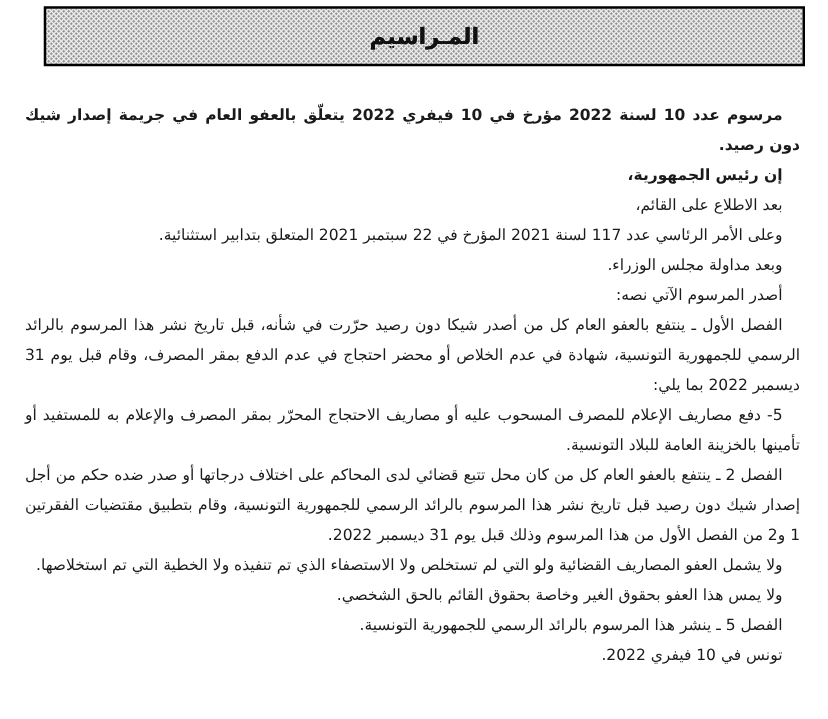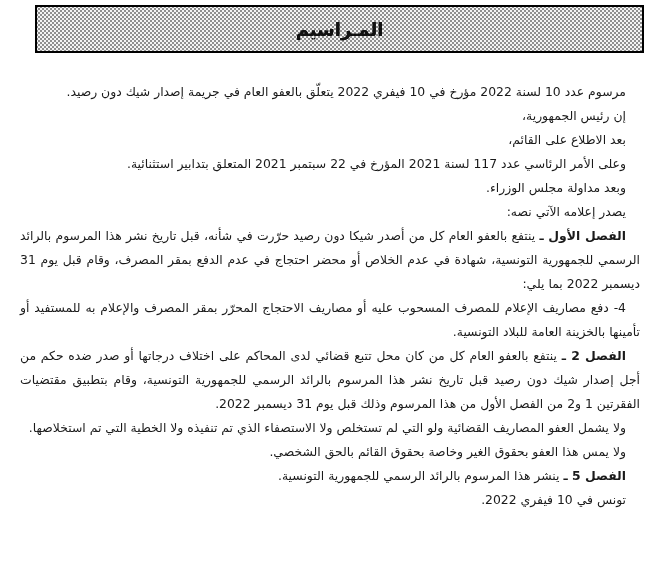--- a/index.html
+++ b/index.html
@@ -30,45 +30,45 @@
   }
 
   
   .doc{
     position:absolute;top:80px;right:22px;left:20px;
     direction:rtl;unicode-bidi:embed;
     text-align:justify;
     font-size:12.4px;line-height:24px;
   }
   .doc p{margin:0;padding:0;text-indent:14px;}
-  .bold{font-weight:normal;}
-  .lead{font-weight:bold;}
+  .bold{font-weight:bold;}
+  .lead{font-weight:normal;}
   .dateline{padding-right:205px;text-indent:0;}
 </style>
 </head>
 <body>
 
 <div class="page">
 
   <div class="masthead-box">
     <span class="masthead-title">المـراسيم</span>
   </div>
 
   <div class="doc">
     <p class="bold">مرسوم عدد 10 لسنة 2022 مؤرخ في 10 فيفري 2022 يتعلّق بالعفو العام في جريمة إصدار شيك دون رصيد.</p>
 
     <p class="bold">إن رئيس الجمهورية،</p>
     <p>بعد الاطلاع على القائم،</p>
     <p>وعلى الأمر الرئاسي عدد 117 لسنة 2021 المؤرخ في 22 سبتمبر 2021 المتعلق بتدابير استثنائية.</p>
     <p>وبعد مداولة مجلس الوزراء.</p>
-    <p>يصدر إعلامه الآتي نصه:</p>
+    <p>أصدر المرسوم الآتي نصه:</p>
 
     <p><span class="lead">الفصل الأول ـ</span> <span>ينتفع بالعفو العام كل من أصدر شيكا دون رصيد حرّرت في شأنه، قبل تاريخ نشر هذا المرسوم بالرائد الرسمي للجمهورية التونسية، شهادة في عدم الخلاص أو محضر احتجاج في عدم الدفع بمقر المصرف، وقام قبل يوم 31 ديسمبر 2022 بما يلي:</span></p>
 
-    <p>4- دفع مصاريف الإعلام للمصرف المسحوب عليه أو مصاريف الاحتجاج المحرّر بمقر المصرف والإعلام به للمستفيد أو تأمينها بالخزينة العامة للبلاد التونسية.</p>
+    <p>5- دفع مصاريف الإعلام للمصرف المسحوب عليه أو مصاريف الاحتجاج المحرّر بمقر المصرف والإعلام به للمستفيد أو تأمينها بالخزينة العامة للبلاد التونسية.</p>
 
     <p><span class="lead">الفصل 2 ـ</span> <span>ينتفع بالعفو العام كل من كان محل تتبع قضائي لدى المحاكم على اختلاف درجاتها أو صدر ضده حكم من أجل إصدار شيك دون رصيد قبل تاريخ نشر هذا المرسوم بالرائد الرسمي للجمهورية التونسية، وقام بتطبيق مقتضيات الفقرتين 1 و2 من الفصل الأول من هذا المرسوم وذلك قبل يوم 31 ديسمبر 2022.</span></p>
 
     <p>ولا يشمل العفو المصاريف القضائية ولو التي لم تستخلص ولا الاستصفاء الذي تم تنفيذه ولا الخطية التي تم استخلاصها.</p>
     <p>ولا يمس هذا العفو بحقوق الغير وخاصة بحقوق القائم بالحق الشخصي.</p>
 
     <p><span class="lead">الفصل 5 ـ</span> <span>ينشر هذا المرسوم بالرائد الرسمي للجمهورية التونسية.</span></p>
 
     <p class="dateline">تونس في 10 فيفري 2022.</p>
 

